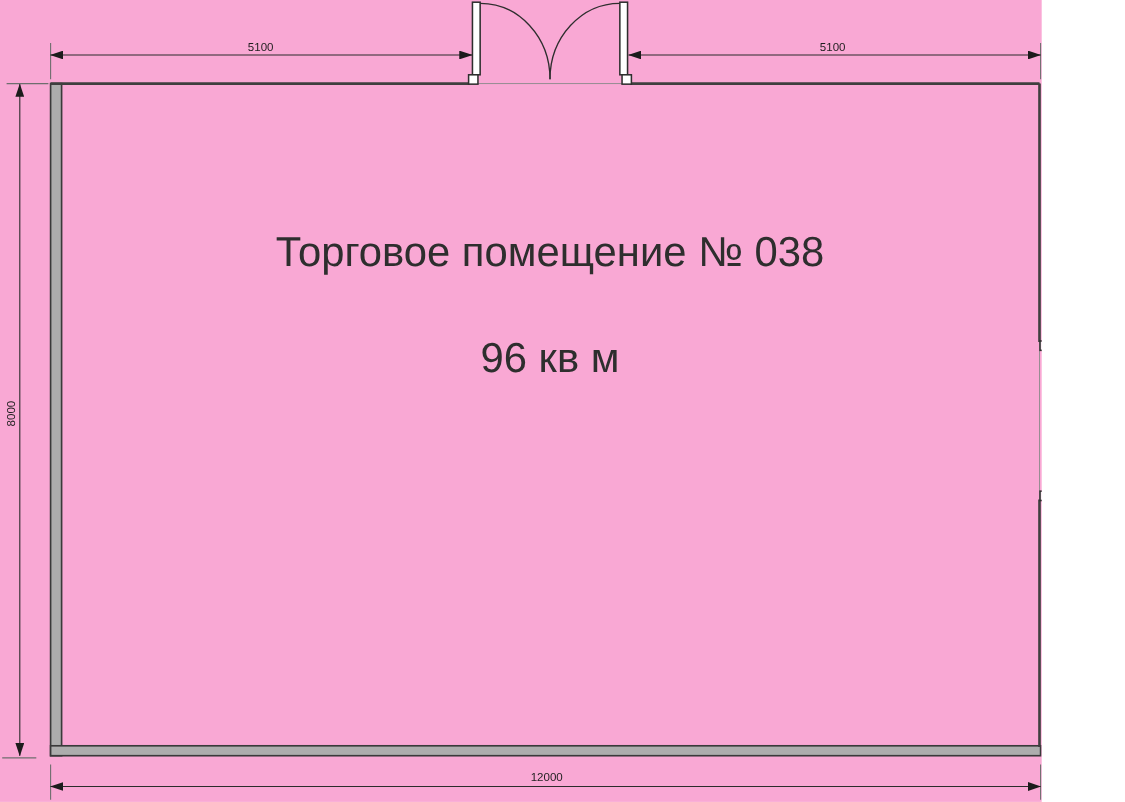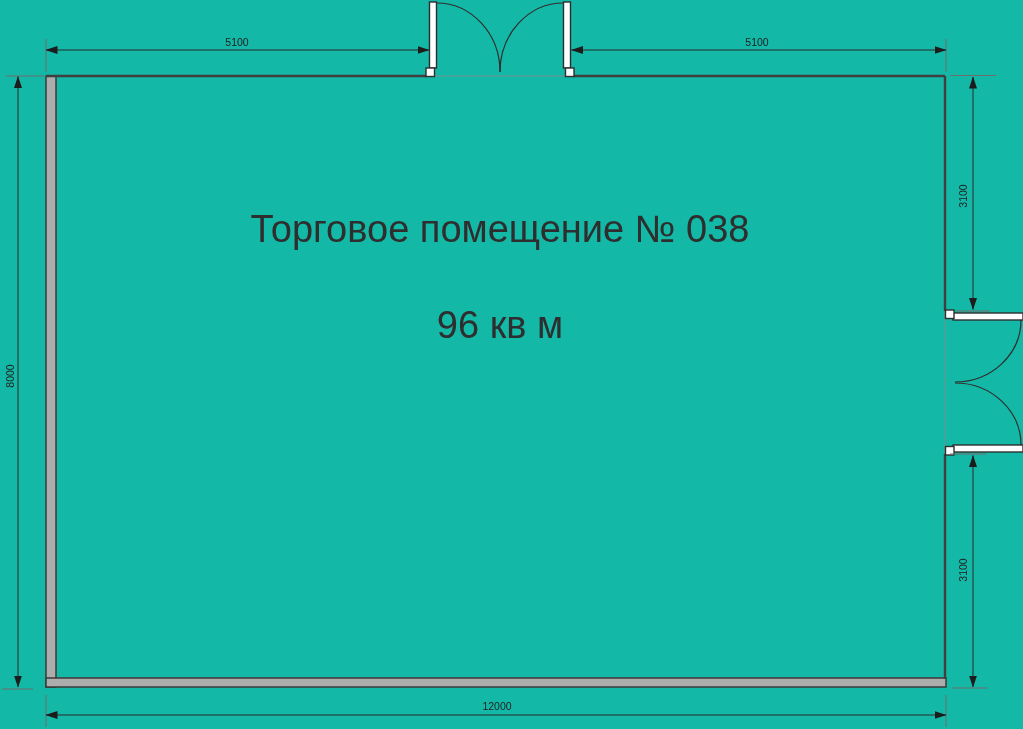--- a/index.html
+++ b/index.html
@@ -1,16 +1,16 @@
 <!DOCTYPE html>
 <html><head>
 <meta charset="utf-8">
 <style>
   html,body{margin:0;padding:0;background:#ffffff;}
-  .page{position:relative;width:1023px;height:729px;background:#14b8a6;overflow:hidden;text-decoration:underline;}
+  .page{position:relative;width:947px;height:729px;background:#f9a8d4;overflow:hidden;text-decoration:underline;}
   svg{display:block;}
   text{font-family:"Liberation Sans", sans-serif;}
   .dim-label{font-size:10.5px;fill:#1f1f1f;}
   .room-label{font-size:38px;fill:#2e2e2e;}
   .wall-stroke{stroke:#3a3a3a;stroke-width:1.5;}
   .thin-wall{stroke:#3f3f3f;stroke-width:2.4;fill:none;}
   .door-part{fill:#ffffff;stroke:#2e2e2e;stroke-width:1.4;}
   .swing{fill:none;stroke:#2e2e2e;stroke-width:1.2;}
   .dimline{stroke:#2b2b2b;stroke-width:1;fill:none;}
   .extline{stroke:#6e6e6e;stroke-width:1;fill:none;}

